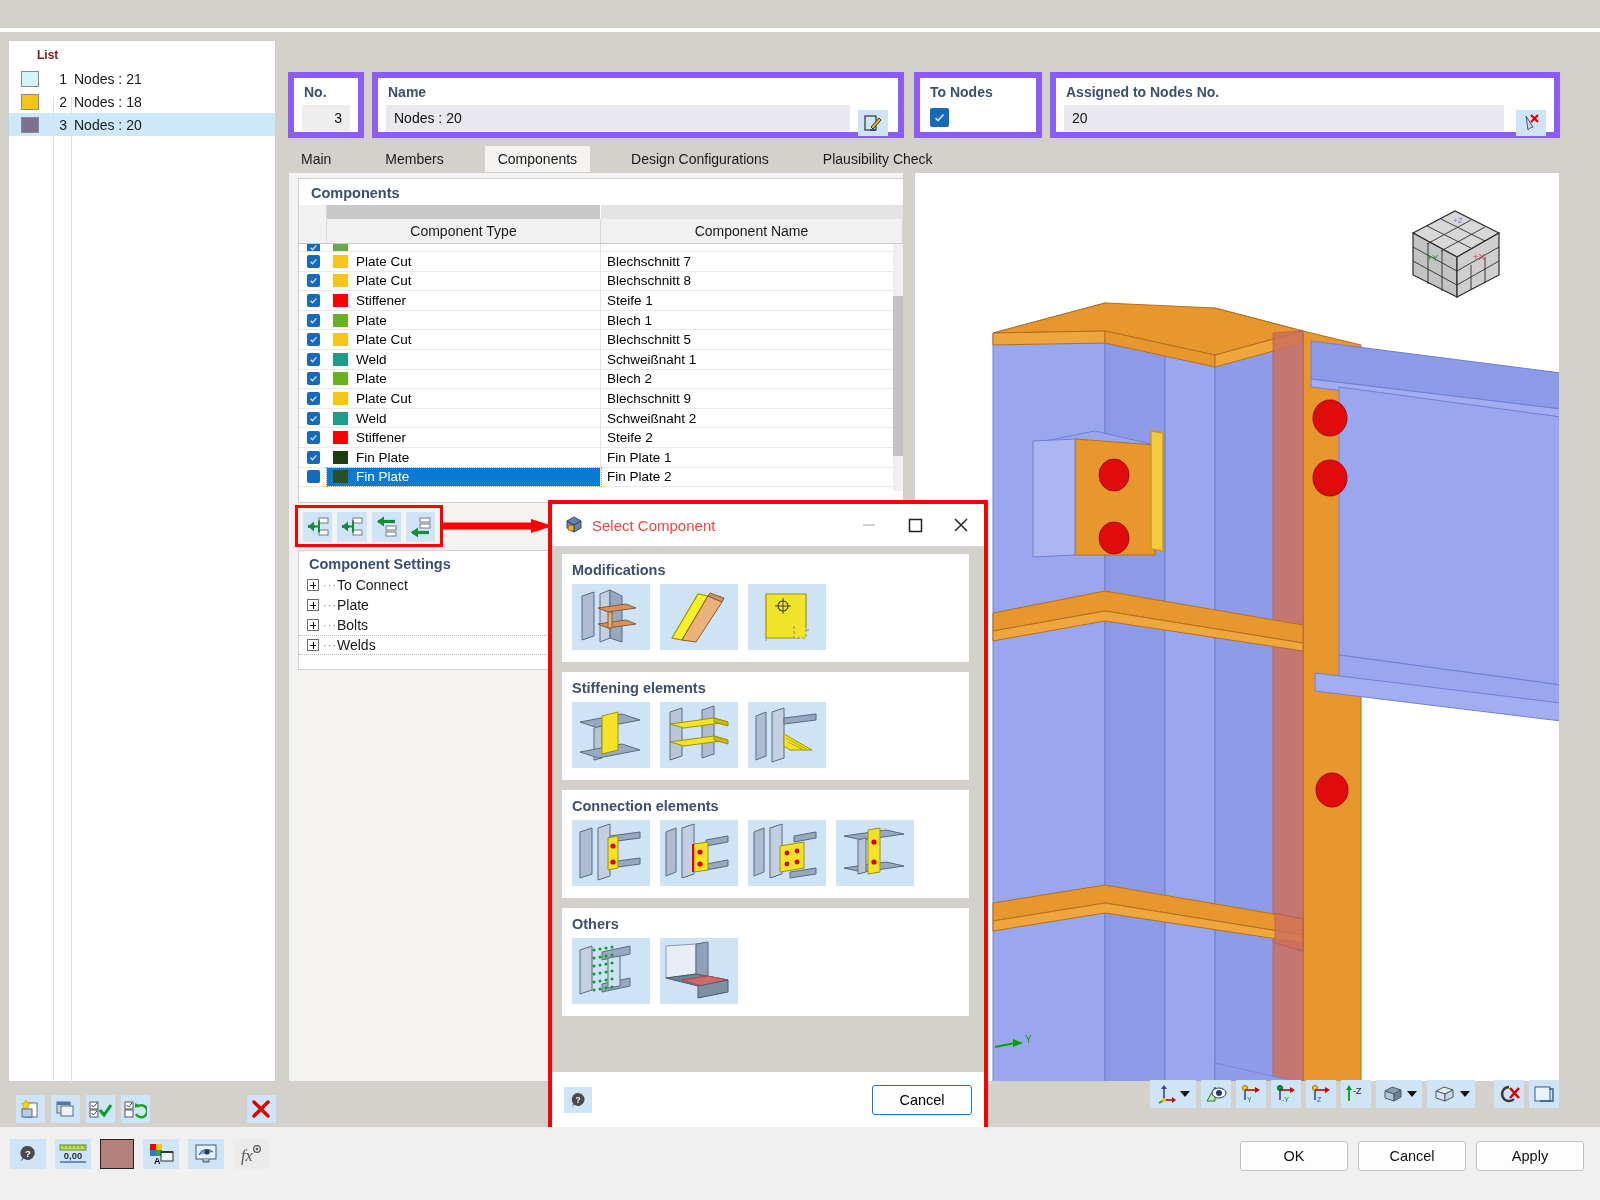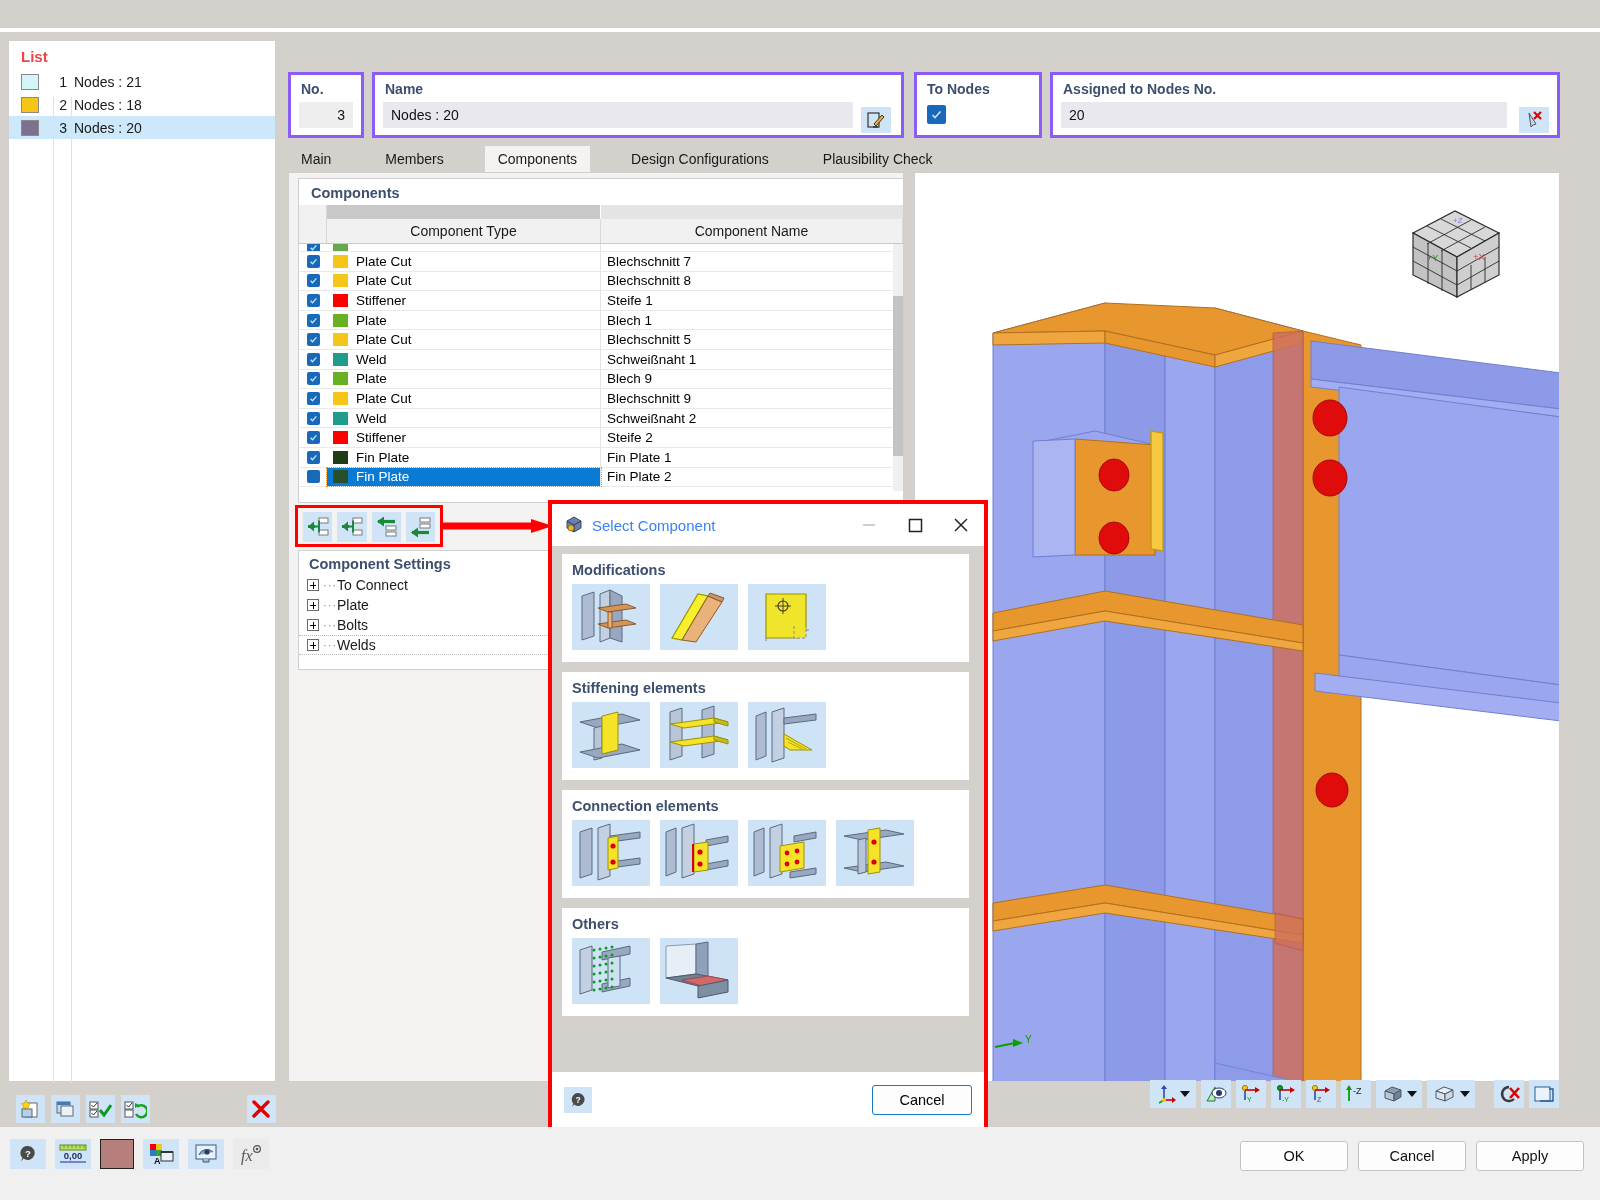--- a/index.html
+++ b/index.html
@@ -24,33 +24,33 @@
             color: #888; font-size: 15px; }
 
   
   .frame { position: absolute; left: 0; top: 32px; width: 1600px; height: 1095px; background: #d4d0cc; }
 
   
   .list-panel {
     position: absolute; left: 8px; top: 8px; width: 268px; height: 1042px;
     background: #ffffff; border: 1px solid #cfcfcf;
   }
-  .list-title { font-weight: bold; color: #ef4444; padding: 7px 0 5px 12px; font-size: 15px; }
+  .list-title { font-weight: bold; color: #7f1d1d; padding: 7px 0 5px 28px; font-size: 12px; }
   .list-row { height: 23px; display: flex; align-items: center; padding-left: 12px; font-size: 14px; color: #1a1a1a; }
   .list-row.sel { background: #cde8fb; }
   .swatch { width: 18px; height: 16px; border: 1px solid #8a8a8a; margin-right: 10px; flex: 0 0 auto; }
   .list-num { width: 18px; text-align: right; margin-right: 7px; }
   .list-vline { position: absolute; left: 44px; top: 56px; width: 1px; height: 986px; background: #e0e0e0; }
   .list-vline2 { position: absolute; left: 62px; top: 56px; width: 1px; height: 986px; background: #e0e0e0; }
 
   .list-toolbar { position: absolute; left: 8px; bottom: 0px; width: 268px; height: 36px; display: flex; align-items: center; gap: 6px; padding-left: 8px; }
   .tbtn { width: 30px; height: 28px; background: #cfe4f7; display: flex; align-items: center; justify-content: center; }
 
   
-  .fld { position: absolute; background: #ffffff; border: 3px solid #8b5cf6; }
+  .fld { position: absolute; background: #ffffff; border: 6px solid #8b5cf6; }
   .fld-label { font-weight: bold; color: #3c4f6e; font-size: 14px; padding: 6px 0 0 10px; }
   .fld-input {
     margin: 5px 8px 0 8px; height: 26px; background: #e8e8ee; border: none;
     display: flex; align-items: center; padding: 0 8px; font-size: 14px; color: #111;
   }
   .fld-input.num { justify-content: flex-end; background: #eeeeee; }
 
   #f-no   { left: 288px; top: 40px; width: 76px; height: 66px; }
   #f-name { left: 372px; top: 40px; width: 532px; height: 66px; }
   #f-design { left: 914px; top: 40px; width: 128px; height: 66px; }
@@ -125,21 +125,21 @@
   .footer-right { position: absolute; right: 16px; top: 14px; display: flex; gap: 10px; }
   .dlg-btn { width: 108px; height: 30px; background: #fdfdfd; border: 1px solid #c2c2c2; border-radius: 3px;
              font-size: 14.5px; color: #111; display: flex; align-items: center; justify-content: center; }
 
   
   .sel-dialog-outer {
     position: absolute; left: 548px; top: 468px; width: 440px; height: 632px;
     border: 4px solid #ff0000; background: #d4d0cc;
   }
   .sel-titlebar { height: 42px; background: #ffffff; display: flex; align-items: center; position: relative; }
-  .sel-title { margin-left: 8px; font-size: 15px; color: #3b82f6; }
+  .sel-title { margin-left: 8px; font-size: 15px; color: #ef4444; }
   .sel-tb-buttons { position: absolute; right: 0; top: 0; display: flex; height: 42px; }
   .sel-tb-btn { width: 46px; height: 42px; display: flex; align-items: center; justify-content: center; color: #3a3a3a; }
   .sel-body { padding: 8px 15px 0 10px; }
   .sel-group { background: #ffffff; padding: 8px 10px 12px 10px; margin-bottom: 10px; }
   .sel-group-title { font-weight: bold; color: #3c4f6e; font-size: 14.5px; margin-bottom: 6px; }
   .sel-items { display: flex; gap: 10px; }
   .sel-item { width: 78px; height: 66px; background: #cfe3f7; display: flex; align-items: center; justify-content: center; }
   .sel-footer { position: absolute; left: 0; bottom: 0; width: 432px; height: 56px; background: #ffffff;
                 display: flex; align-items: center; padding: 0 12px; }
   .help-btn { width: 28px; height: 26px; background: #cfe4f7; display: flex; align-items: center; justify-content: center; }
@@ -412,21 +412,21 @@
                 <div class="mini-chk">
                   <svg width="9" height="9" viewBox="0 0 9 9">
                     <path d="M1.6 4.8 L3.5 6.7 L7.4 2.4" stroke="#cfe3f7" stroke-width="1.3" fill="none"></path>
                   </svg>
                 </div>
               </div>
               <div class="c-type">
                 <div class="c-color" style="background: rgb(106, 176, 35);"></div>
                 <span>Plate</span>
               </div>
-              <div class="c-name">Blech 9</div>
+              <div class="c-name">Blech 2</div>
             </div>
             <div class="crow">
               <div class="c-chk">
                 <div class="mini-chk">
                   <svg width="9" height="9" viewBox="0 0 9 9">
                     <path d="M1.6 4.8 L3.5 6.7 L7.4 2.4" stroke="#cfe3f7" stroke-width="1.3" fill="none"></path>
                   </svg>
                 </div>
               </div>
               <div class="c-type">

